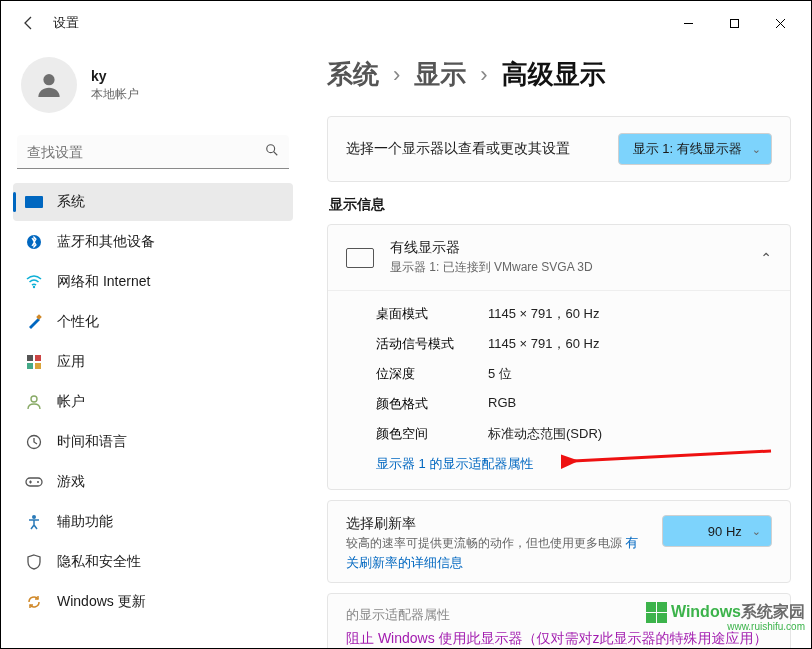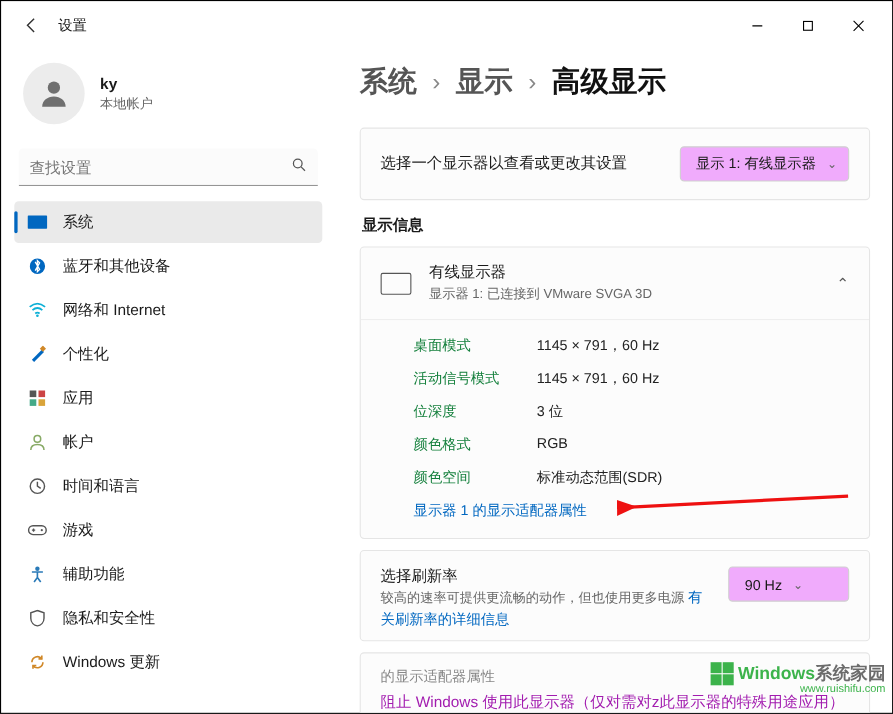--- a/index.html
+++ b/index.html
@@ -115,27 +115,27 @@
   }
   .sel-row {
     display: flex; align-items: center;
     padding: 16px 18px;
   }
   .sel-label { flex: 1; font-size: 14px; }
   .dropdown {
     display: flex; align-items: center;
     border: 1px solid #d0d0d0;
     border-radius: 4px;
-    background: #f0abfc;
+    background: #7dd3fc;
     height: 32px;
     padding: 0 10px 0 14px;
     gap: 10px;
     font-size: 13px;
     min-width: 110px;
-    justify-content: flex-start;
+    justify-content: flex-end;
   }
   .dropdown .chev { color: #666; font-size: 11px; }
   .section-title { font-size: 14px; font-weight: 600; margin: 14px 0 10px 2px; }
   .info-head {
     display: flex; align-items: center;
     padding: 14px 18px;
     gap: 16px;
   }
   .info-icon {
     width: 28px; height: 20px;
@@ -143,21 +143,21 @@
   }
   .info-head-text { flex: 1; }
   .info-head-text .t1 { font-size: 14px; }
   .info-head-text .t2 { font-size: 12px; color: #666; margin-top: 2px; }
   .chev-up { color: #555; font-size: 14px; }
   .info-grid {
     border-top: 1px solid #eee;
     padding: 8px 18px 14px 48px;
   }
   .info-row { display: flex; padding: 6px 0; font-size: 13px; }
-  .info-key { width: 112px; color: #15803d; }
+  .info-key { width: 112px; color: #000000; }
   .info-val { color: #222; }
   .link { color: #0067c0; font-size: 13px; cursor: pointer; }
   .link-row { padding: 6px 0 2px 0; }
   .refresh-card .rr { display: flex; padding: 14px 18px 10px 18px; gap: 14px; align-items: flex-start; }
   .refresh-left { flex: 1; }
   .refresh-left .t1 { font-size: 14px; margin-bottom: 0; }
   .refresh-left .t2 { font-size: 12px; color: #666; line-height: 1.5; }
   .remove-card { padding: 12px 18px 8px 18px; }
   .remove-card .t1 { font-size: 13px; color: #888; margin-bottom: 4px; }
   .remove-card .t2 { font-size: 14px; color: #a21caf; line-height: 1.5; }
@@ -372,21 +372,21 @@
         <div class="info-row">
               <div class="info-key">桌面模式</div>
               <div class="info-val">1145 × 791，60 Hz</div>
             </div>
         <div class="info-row">
               <div class="info-key">活动信号模式</div>
               <div class="info-val">1145 × 791，60 Hz</div>
             </div>
         <div class="info-row">
               <div class="info-key">位深度</div>
-              <div class="info-val">3 位</div>
+              <div class="info-val">5 位</div>
             </div>
         <div class="info-row">
               <div class="info-key">颜色格式</div>
               <div class="info-val">RGB</div>
             </div>
         <div class="info-row">
               <div class="info-key">颜色空间</div>
               <div class="info-val">标准动态范围(SDR)</div>
             </div>
         <div class="link-row"><span class="link">显示器 1 的显示适配器属性</span></div>

